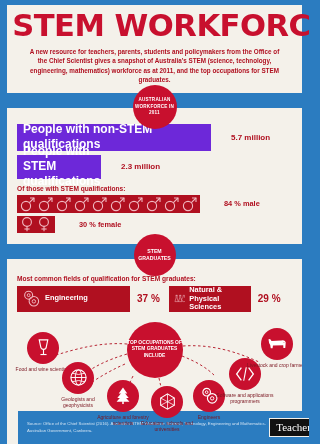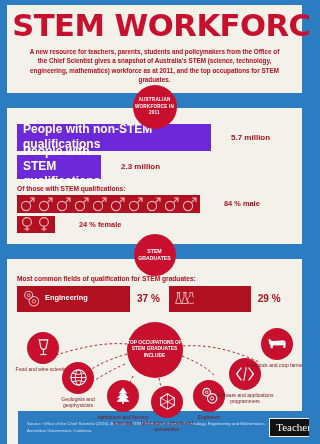--- a/index.html
+++ b/index.html
@@ -258,21 +258,21 @@
           <circle cx="8" cy="6" r="4.4" fill="none" stroke="#f0b8c0" stroke-width="1.1"></circle>
           <line x1="8" y1="10.5" x2="8" y2="15.3" stroke="#f0b8c0" stroke-width="1.1"></line>
           <line x1="5.4" y1="13" x2="10.6" y2="13" stroke="#f0b8c0" stroke-width="1.1"></line>
         </svg>
         <svg class="sym" width="16" height="16" viewBox="0 0 16 16">
           <circle cx="8" cy="6" r="4.4" fill="none" stroke="#f0b8c0" stroke-width="1.1"></circle>
           <line x1="8" y1="10.5" x2="8" y2="15.3" stroke="#f0b8c0" stroke-width="1.1"></line>
           <line x1="5.4" y1="13" x2="10.6" y2="13" stroke="#f0b8c0" stroke-width="1.1"></line>
         </svg>
       </div>
-      <div class="genval">24 % female</div>
+      <div class="genval">30 % female</div>
     </div>
   </div>
 
   <div class="bluegap">
     <div class="badge badge-grads">STEM GRADUATES</div>
   </div>
 
   <div class="panel gr">
     <div class="grlead">Most common fields of qualification for STEM graduates:</div>
     <div class="fieldrow">
@@ -288,20 +288,21 @@
       <div class="fieldpct">37 %</div>
 
       <div class="fieldbox nps">
         <svg width="20" height="20" viewBox="0 0 22 20">
           <path d="M4 3 L4 8 L1.8 15 L8.2 15 L6 8 L6 3 Z" fill="none" stroke="#f0b8c0" stroke-width="1"></path>
           <line x1="3" y1="3" x2="7" y2="3" stroke="#f0b8c0" stroke-width="1"></line>
           <path d="M11 3 L11 7.5 L8.5 15 L15.5 15 L13 7.5 L13 3 Z" fill="none" stroke="#f0b8c0" stroke-width="1"></path>
           <line x1="10" y1="3" x2="14" y2="3" stroke="#f0b8c0" stroke-width="1"></line>
           <path d="M17.5 3 L17.5 7 A4.2 4.2 0 1 0 20.5 7 L20.5 3 Z" fill="none" stroke="#f0b8c0" stroke-width="1"></path>
         </svg>
+        <span class="fieldlabel">Natural &amp; Physical Sciences</span>
       </div>
       <div class="fieldpct">29 %</div>
     </div>
   </div>
 
   <div class="panel occ">
     <svg class="lines" width="295" height="128">
       <g stroke="#b01020" stroke-width="0.9" stroke-dasharray="2.5,2.5" fill="none">
         <path d="M120,26 C95,24 70,30 40,40"></path>
         <path d="M120,36 C100,42 88,48 74,58"></path>

